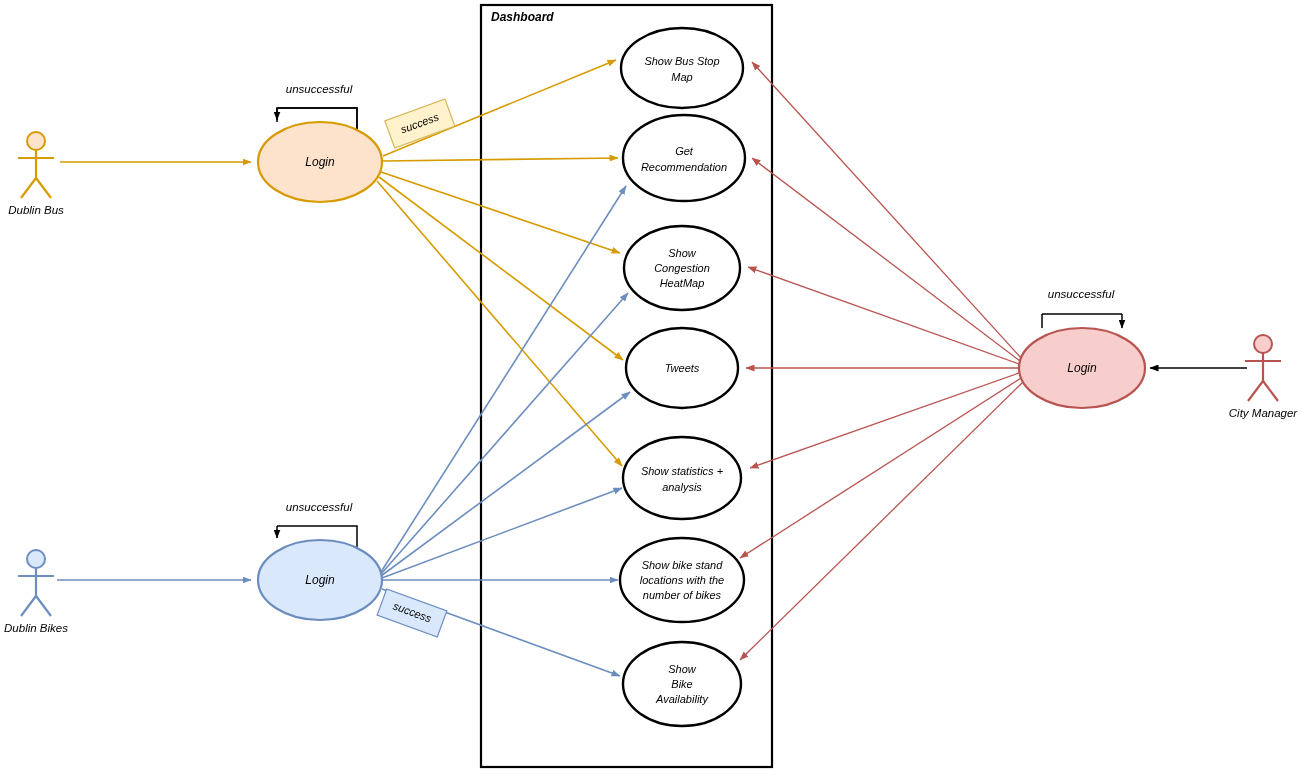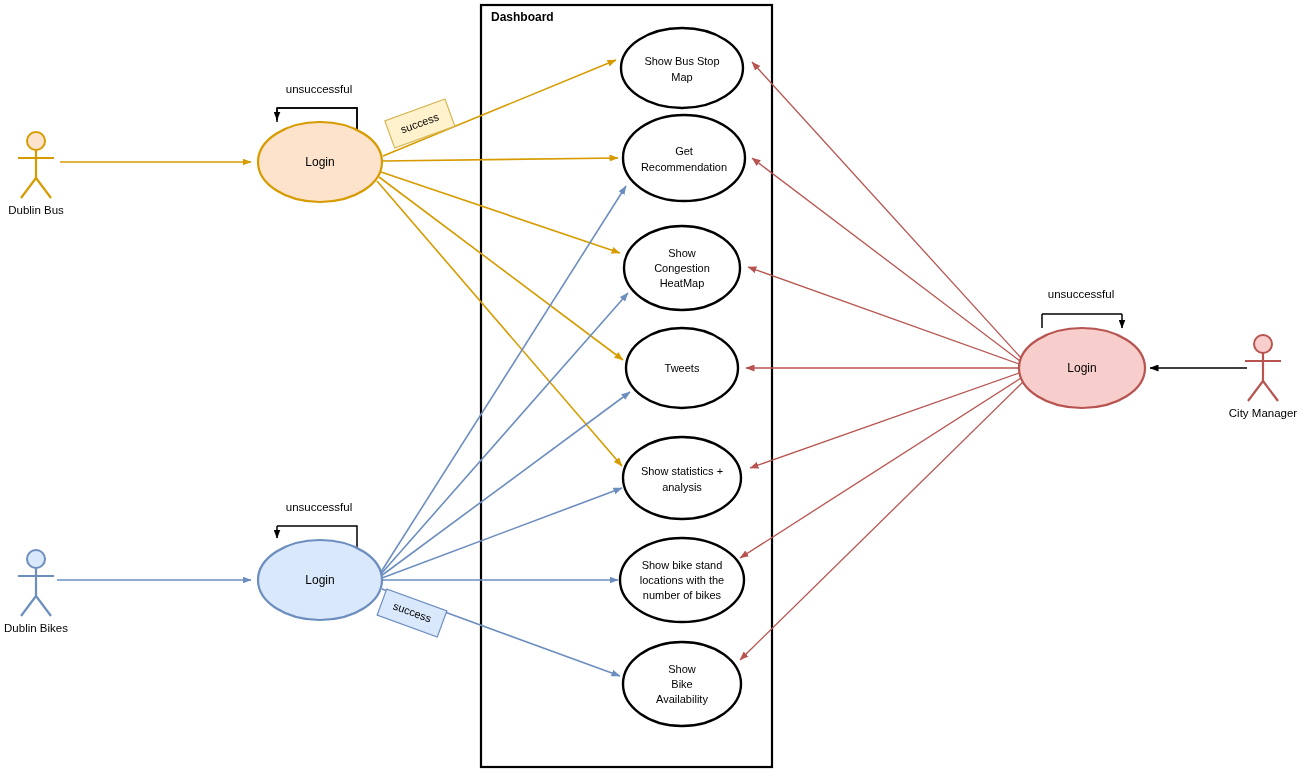--- a/index.html
+++ b/index.html
@@ -10,20 +10,21 @@
   body {
     width: 1301px;
     height: 771px;
     font-family: "Liberation Sans", sans-serif;
     overflow: hidden;
   }
   #diagram-root {
     position: relative;
     width: 1301px;
     height: 544px;
+    font-style: italic;
   }
   svg#uml {
     display: block;
     width: 1301px;
     height: 771px;
   }
   .uc-label {
     font-family: "Liberation Sans", sans-serif;
     font-size: 11px;
     fill: #000000;

